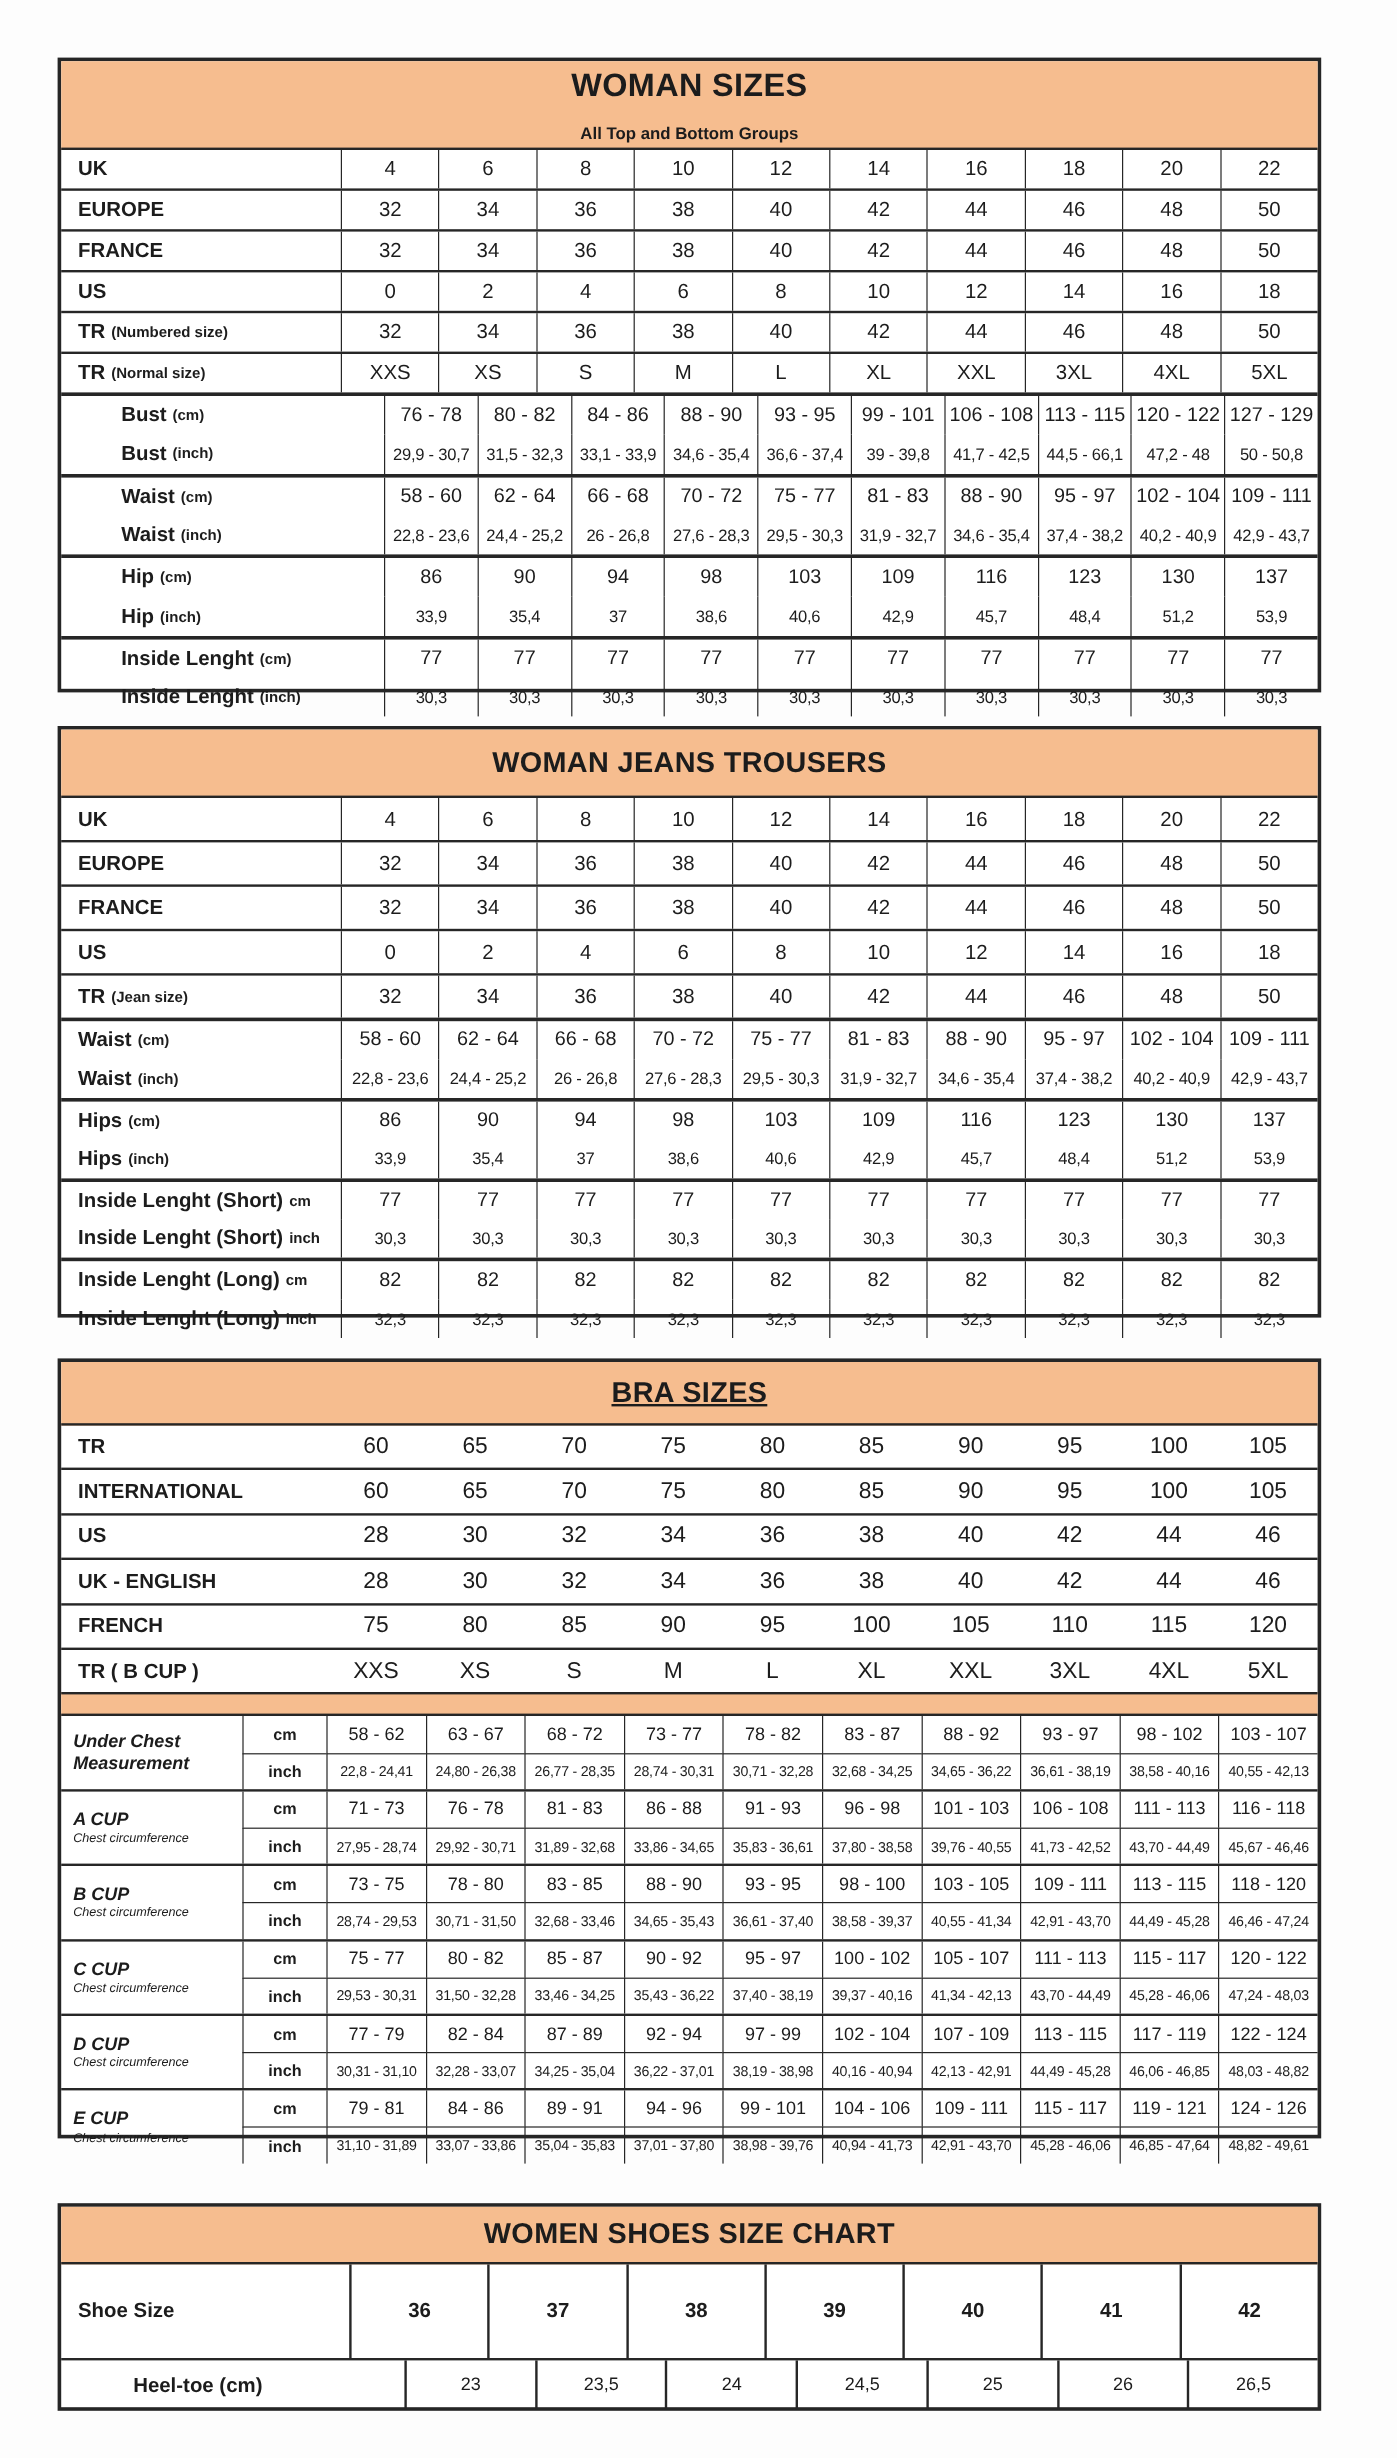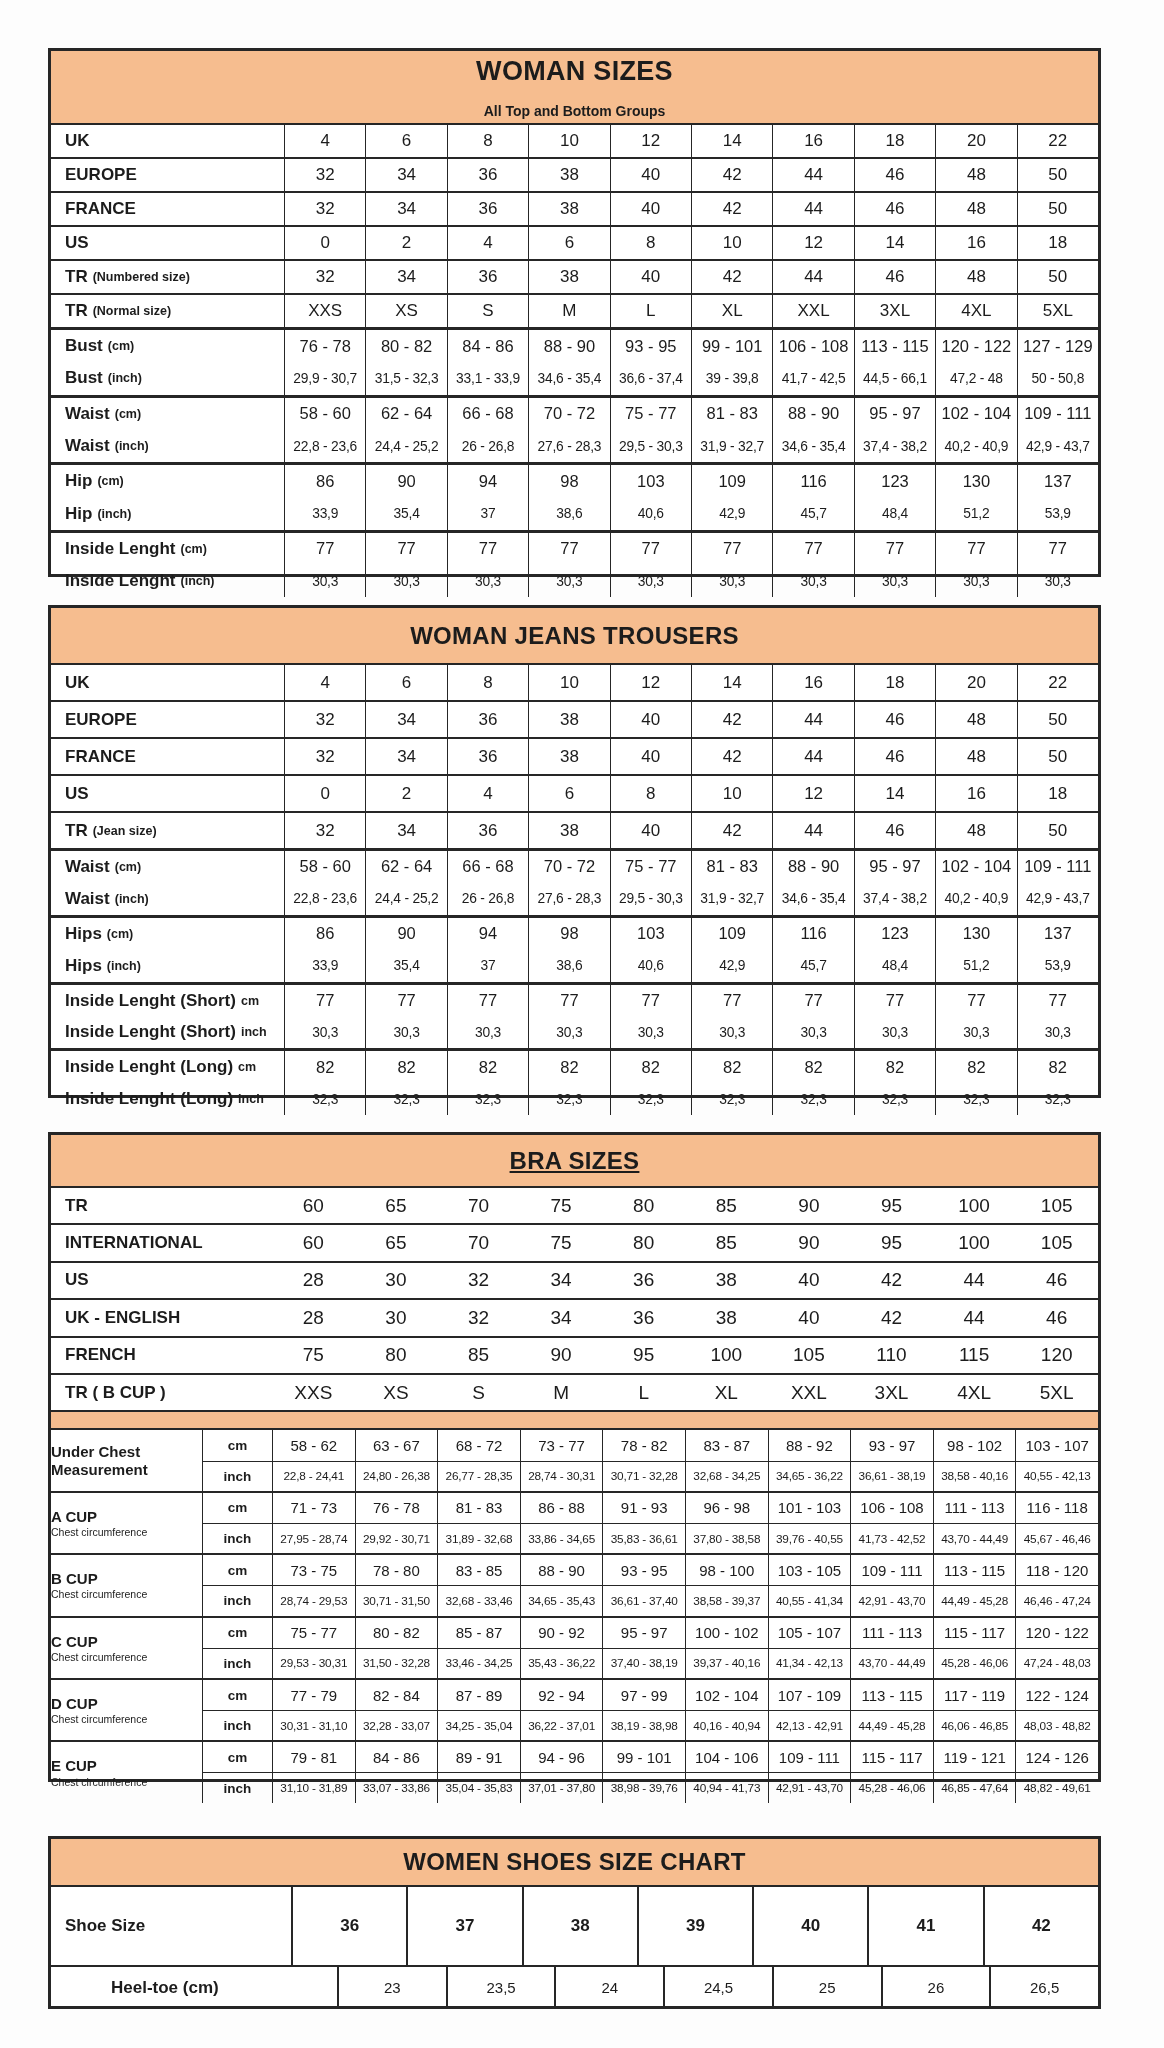--- a/index.html
+++ b/index.html
@@ -29,21 +29,21 @@
   .lbl-unit{font-size:12.5px;font-weight:700;margin-left:5px;}
 
   
   .size-row{display:grid;grid-template-columns:233px repeat(10,1fr);
             border-top:2px solid var(--line);flex:0 0 auto;}
   #t1 .size-row{height:32px;}
   #t2 .size-row{height:35px;}
   .size-row.first{border-top:0;text-align:right;}
   .pair-band{display:grid;grid-template-columns:233px repeat(10,1fr);
              grid-template-rows:1fr 1fr;border-top:3px solid var(--line);flex:0 0 auto;}
-  #t1 .pair-band{height:64.6px;}
+  #t1 .pair-band{height:64.6px;padding-left:36px;}
   #t2 .pair-band{height:63.8px;}
   .val{border-left:1.6px solid var(--line);}
   .v-size{font-size:17px;}
   .v-cm{font-size:16.5px;}
   .v-inch{font-size:13.8px;letter-spacing:-0.2px;}
 
   
   .conv-row{display:grid;grid-template-columns:221px repeat(10,1fr);
             border-top:2px solid var(--line);flex:0 0 auto;height:35.4px;}
   .conv-row.first{border-top:0;}
@@ -51,21 +51,21 @@
   .conv-val{font-size:19px;}
 
   .accent-strip{height:16px;flex:0 0 auto;background:var(--accent);
                 border-top:2px solid var(--line);border-bottom:2px solid var(--line);}
 
   
   .cup-band{display:grid;grid-template-columns:151px 70px repeat(10,1fr);
             grid-template-rows:1fr 1fr;border-top:2.5px solid var(--line);flex:0 0 auto;height:60.4px;}
   .cup-band.first{border-top:0;}
   .cup-label{grid-row:1/3;flex-direction:column;align-items:flex-start;
-             white-space:normal;}
+             padding-left:10px;white-space:normal;font-style:italic;}
   .cup-label-main{font-size:15px;font-weight:700;line-height:1.15;}
   .cup-sub{font-size:10.5px;font-weight:400;margin-top:1px;}
   .u-cell{font-size:13.5px;font-weight:700;border-left:1.8px solid var(--line);}
   .cup-band .val{border-left:1.8px solid var(--line);}
   .cup-band .row2{border-top:1.8px solid var(--line);}
   .cup-cm{font-size:15px;}
   .cup-inch{font-size:11.8px;letter-spacing:-0.2px;}
 
   
   .shoe-row{display:grid;grid-template-columns:240px repeat(7,1fr);

